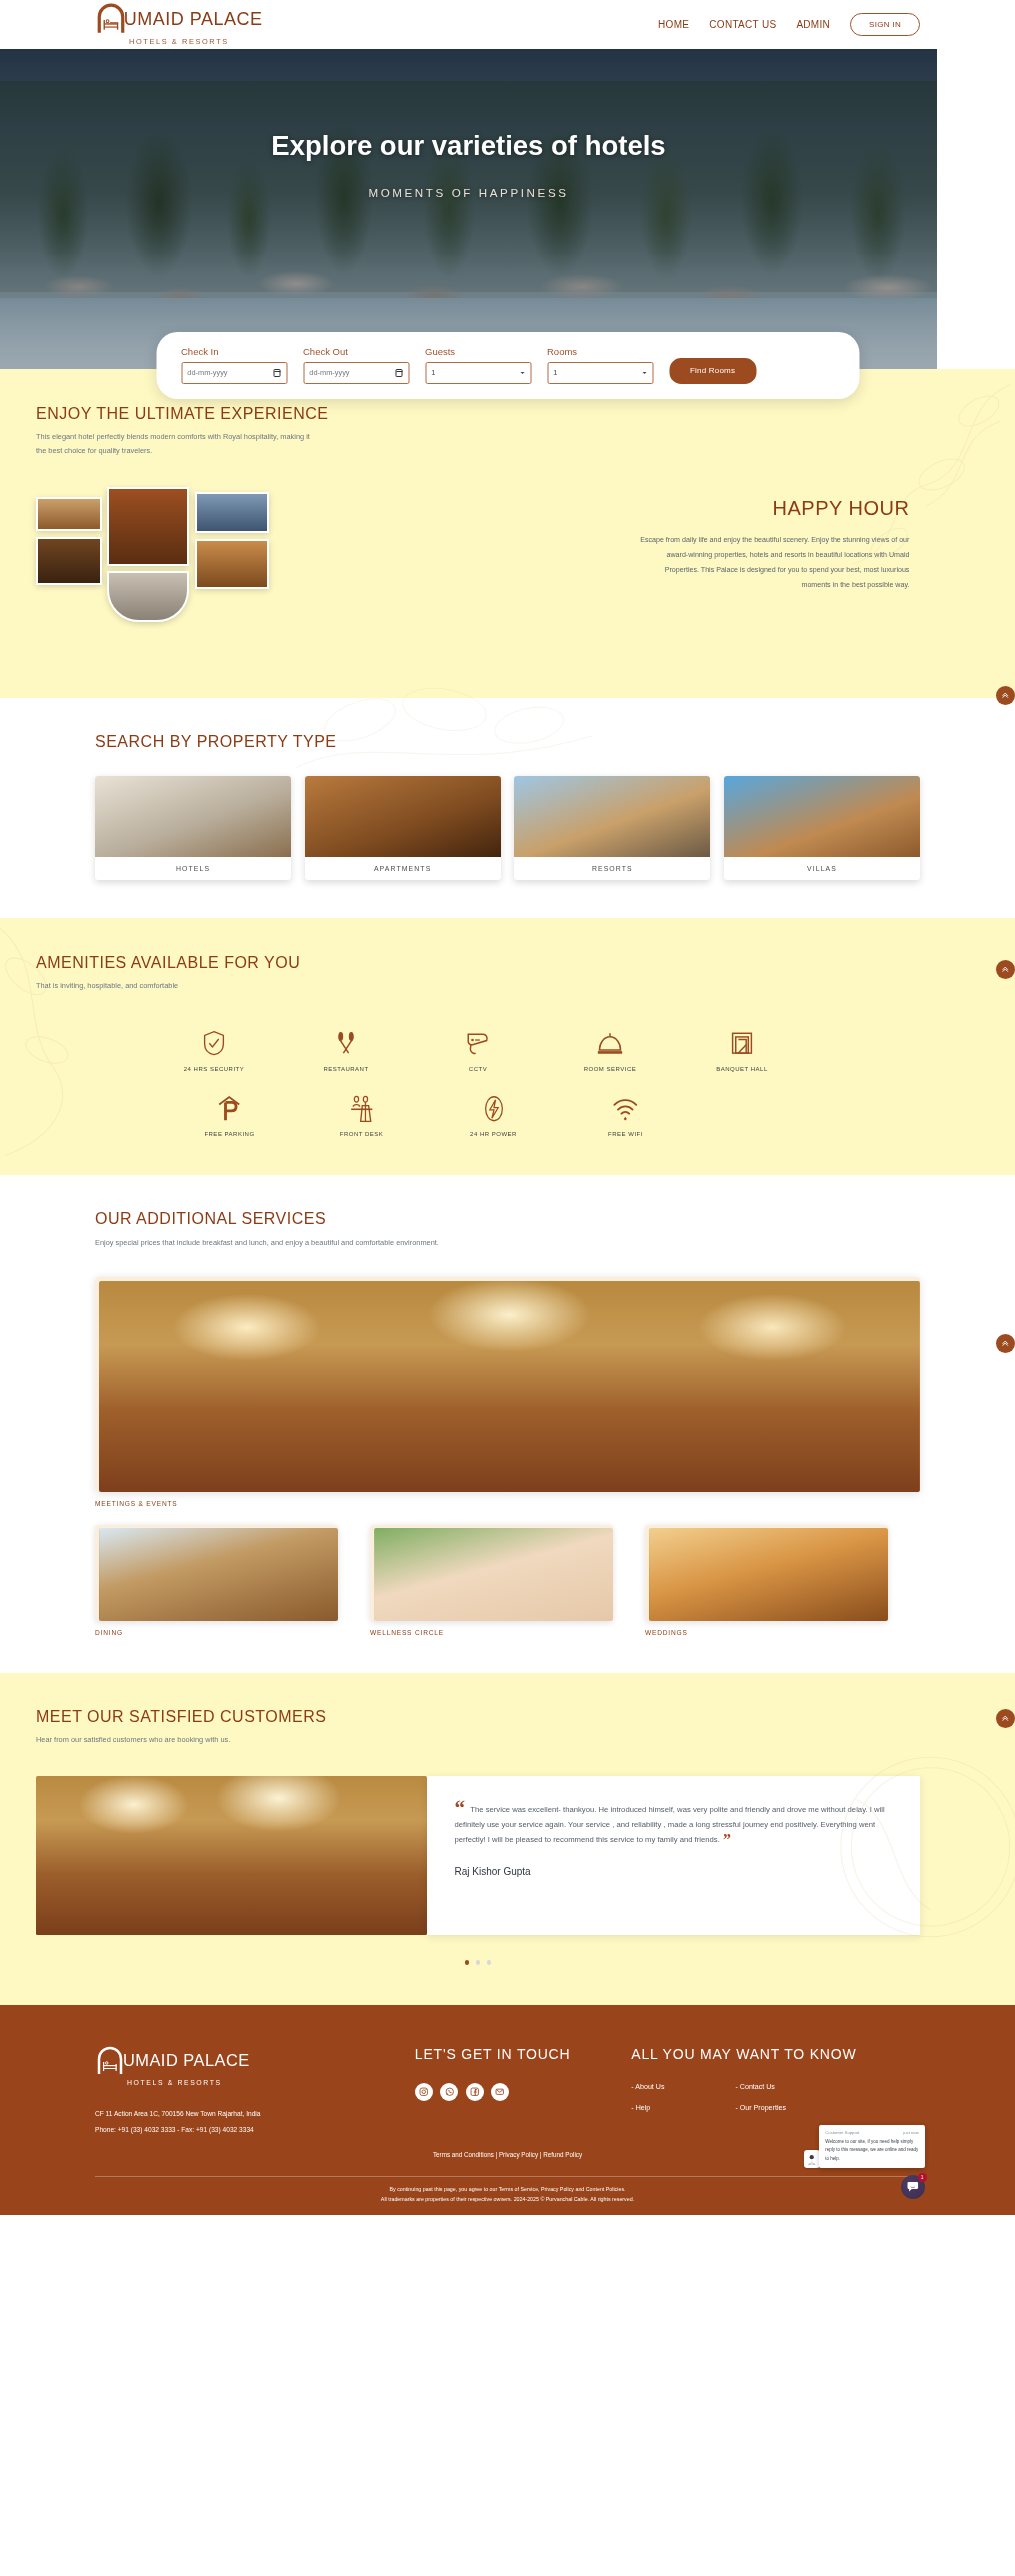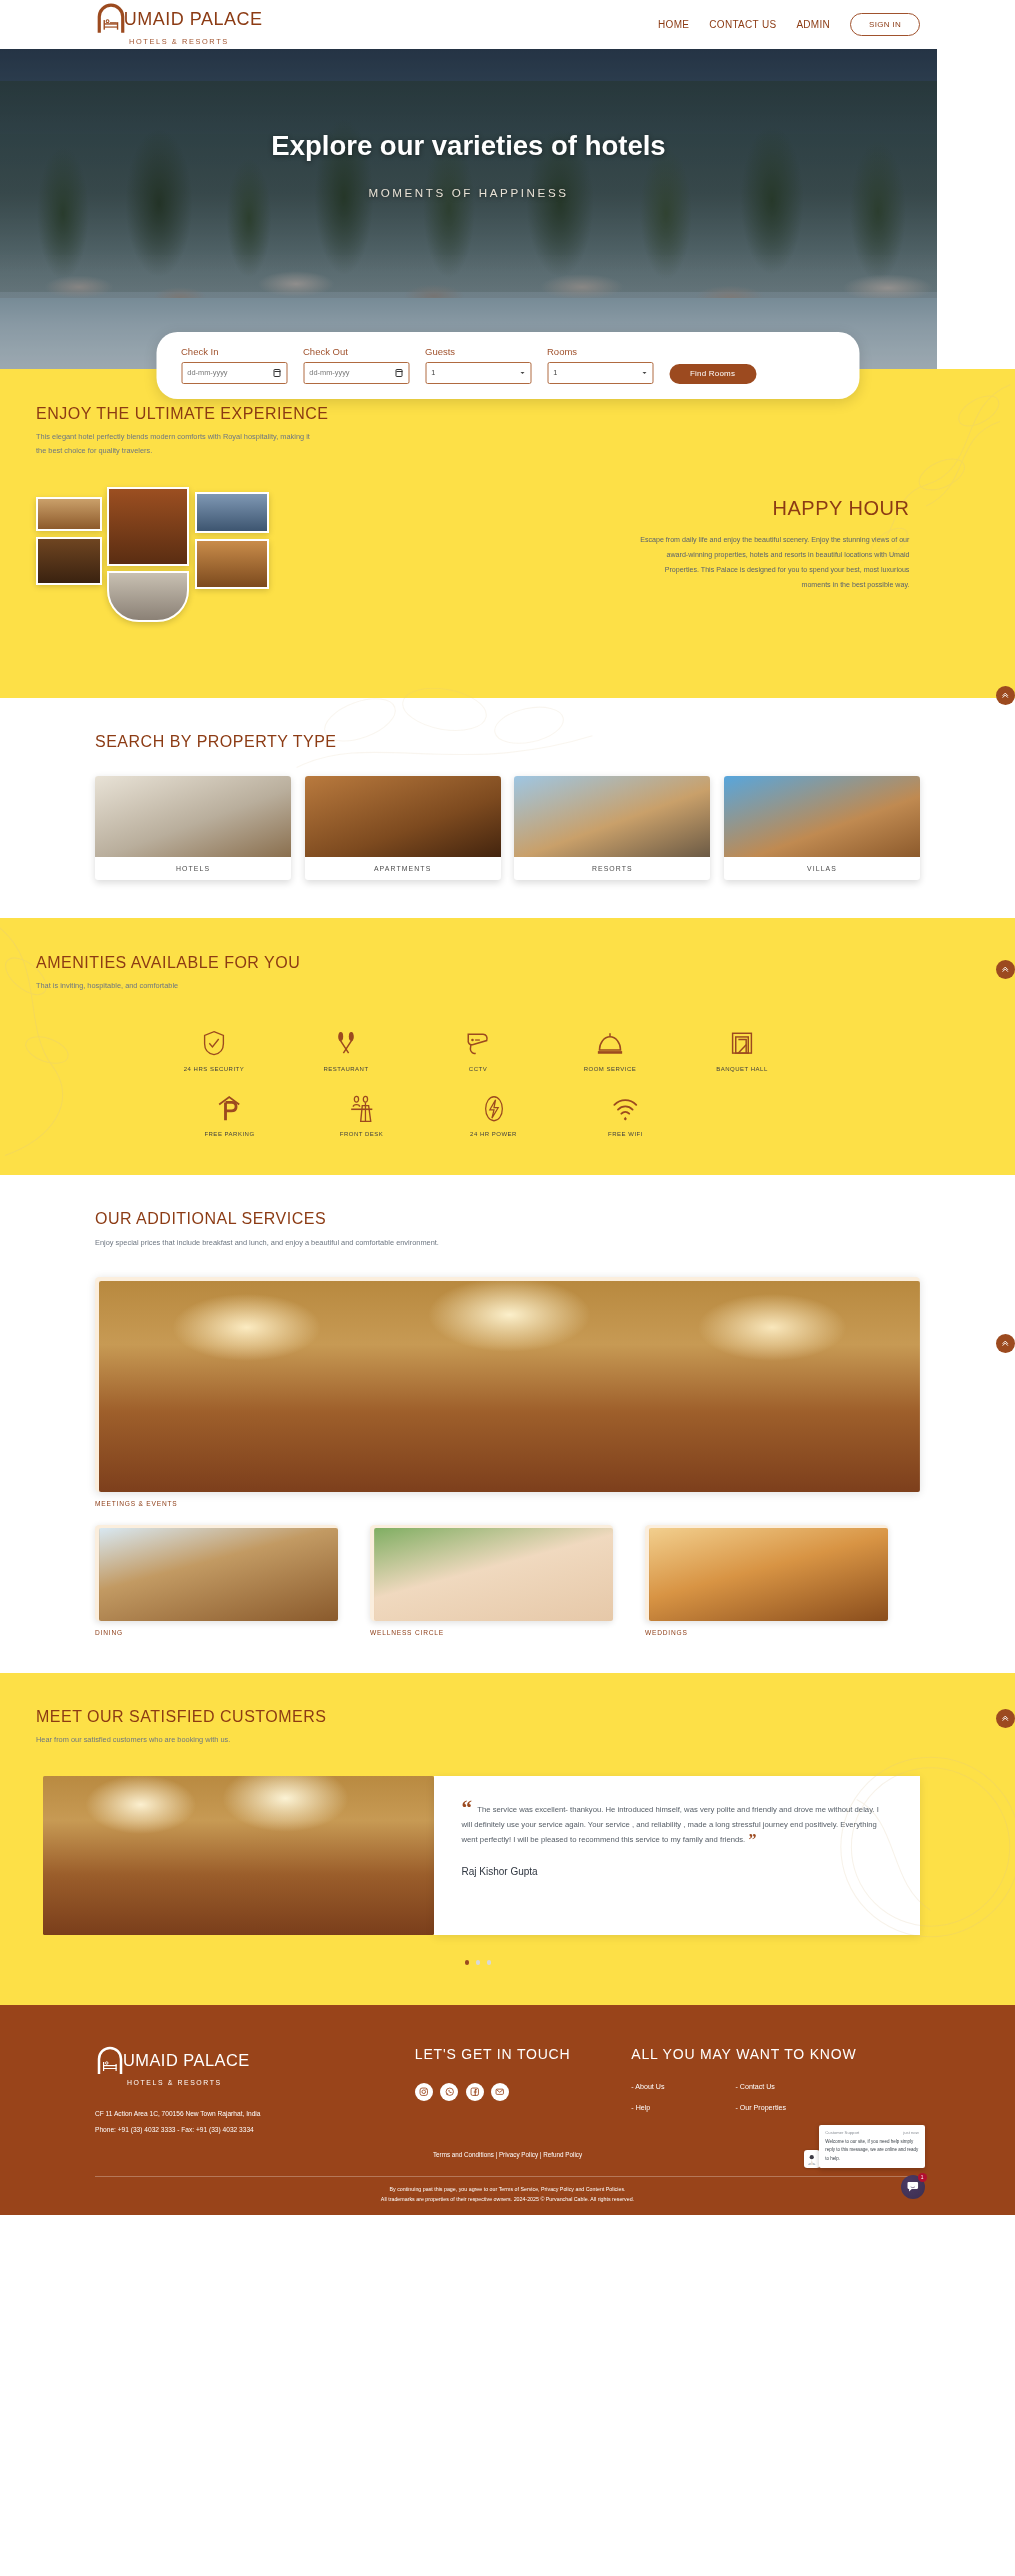--- a/index.html
+++ b/index.html
@@ -110,27 +110,27 @@
     padding: 0 5.3px; font-size: 7.4px; color: #777; background: #fff;
   }
   .fld .ctl.sel { width: 106px; color: #444; }
   .cal-ico { width: 6.9px; height: 8px; position: relative; display:inline-block; }
   .cal-ico i { position:absolute; inset:0; border:0.8px solid #333; border-radius:1.1px; }
   .cal-ico b { position:absolute; left:0.5px; right:0.5px; top:1.6px; height:0.8px; background:#333; }
   .chev { width:0;height:0;border-left:2.1px solid transparent;border-right:2.1px solid transparent;
      border-top:2.6px solid #444; }
   .findbtn {
     background: #9c4a1f; color: #fff; border: none; border-radius: 11.6px;
-    padding: 0 21px; height: 20px; font-size: 8px; cursor: pointer;
+    padding: 0 21px; height: 26px; font-size: 8px; cursor: pointer;
     font-family: "Liberation Sans", sans-serif; letter-spacing: 0.2px;
   }
 
   
   .sec { position: relative; width: 1015px; padding: 0 95px; }
-  .sec.tint { background: #fde047; padding-left: 36px; }
+  .sec.tint { background: #fef9c3; padding-left: 36px; }
   .sec.white { background: #ffffff; }
   .sec-title {
     color: #8c3b14; font-size: 16px; letter-spacing: 0.5px; font-weight: 400;
   }
   .sec-sub { color: #6d7681; font-size: 7.4px; line-height: 1.9; margin-top: 7.4px; }
 
   .ornament { position:absolute; opacity:.20; pointer-events:none; }
 
   
   .exp { padding-top: 36px; padding-bottom: 37px; }
@@ -197,21 +197,21 @@
   .svc { width: 243px; }
   .svc .frame { background:#fbeedd; border-radius:4.2px; padding: 3.7px 0 0 3.7px;
      box-shadow:0 1.6px 6.3px rgba(0,0,0,.12); }
   .svc .img { height: 93px; border-radius: 2.1px; background-size:cover; background-position:center; }
   .s1 { background-image: linear-gradient(165deg,#d8e8f2 0%, #c29a63 40%, #8a5a2c 100%); }
   .s2 { background-image: linear-gradient(165deg,#7fae62 0%, #f0d9bf 45%, #e6c8a8 100%); }
   .s3 { background-image: linear-gradient(165deg,#f2cf8e 0%, #d89444 45%, #8a4d1c 100%); }
 
   
   .testi { padding-top: 35px; padding-bottom: 40px; }
-  .testi-body { display:flex; margin-top: 28.6px; align-items: stretch; margin-left: 7px; }
+  .testi-body { display:flex; margin-top: 28.6px; align-items: stretch; }
   .testi-img { width: 391px; height: 159px; background-size:cover; background-position:center;
      background-image:
        radial-gradient(ellipse 79px 42px at 25% 18%, rgba(255,245,215,.95), rgba(255,245,215,0) 70%),
        radial-gradient(ellipse 90px 48px at 62% 14%, rgba(255,248,220,.95), rgba(255,248,220,0) 70%),
        linear-gradient(#b98a41 0%, #c79a54 28%, #9b5e2b 62%, #7a3e1b 100%);
      border-radius: 1.6px; }
   .testi-card { flex:1; background:#fff; box-shadow:0 1.6px 8.5px rgba(0,0,0,.10);
      padding: 24px 30px 21px 27.5px; }
   .quote-mark { color:#9c4a1f; font-size: 21px; line-height: 0.8; font-weight:bold;
      font-family: "Liberation Serif", serif; display:inline-block; vertical-align:-3.2px;

